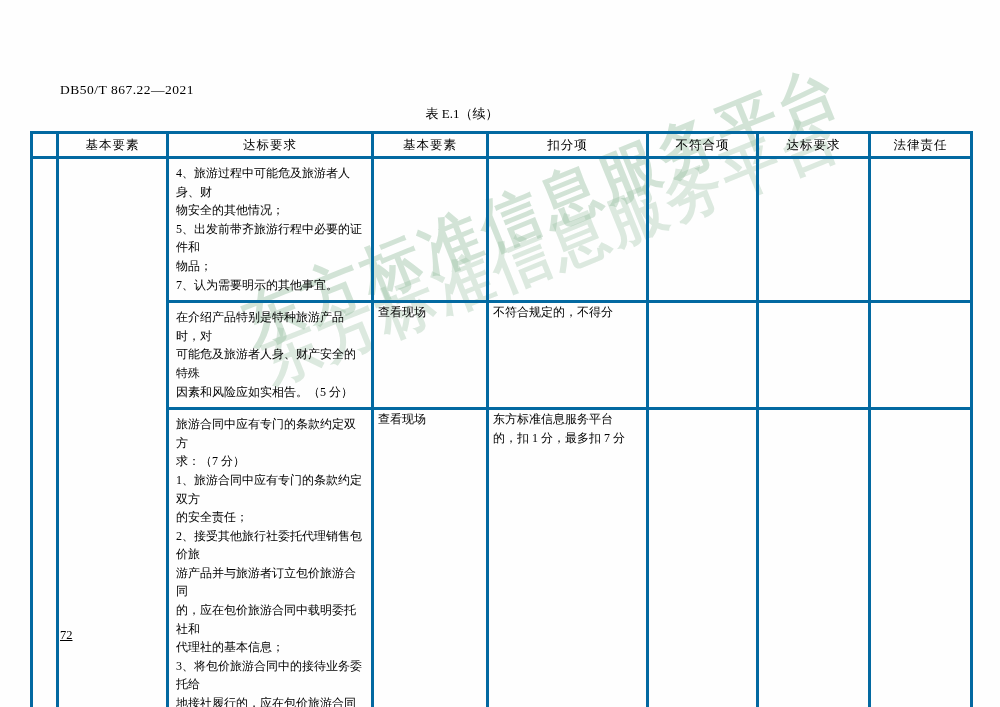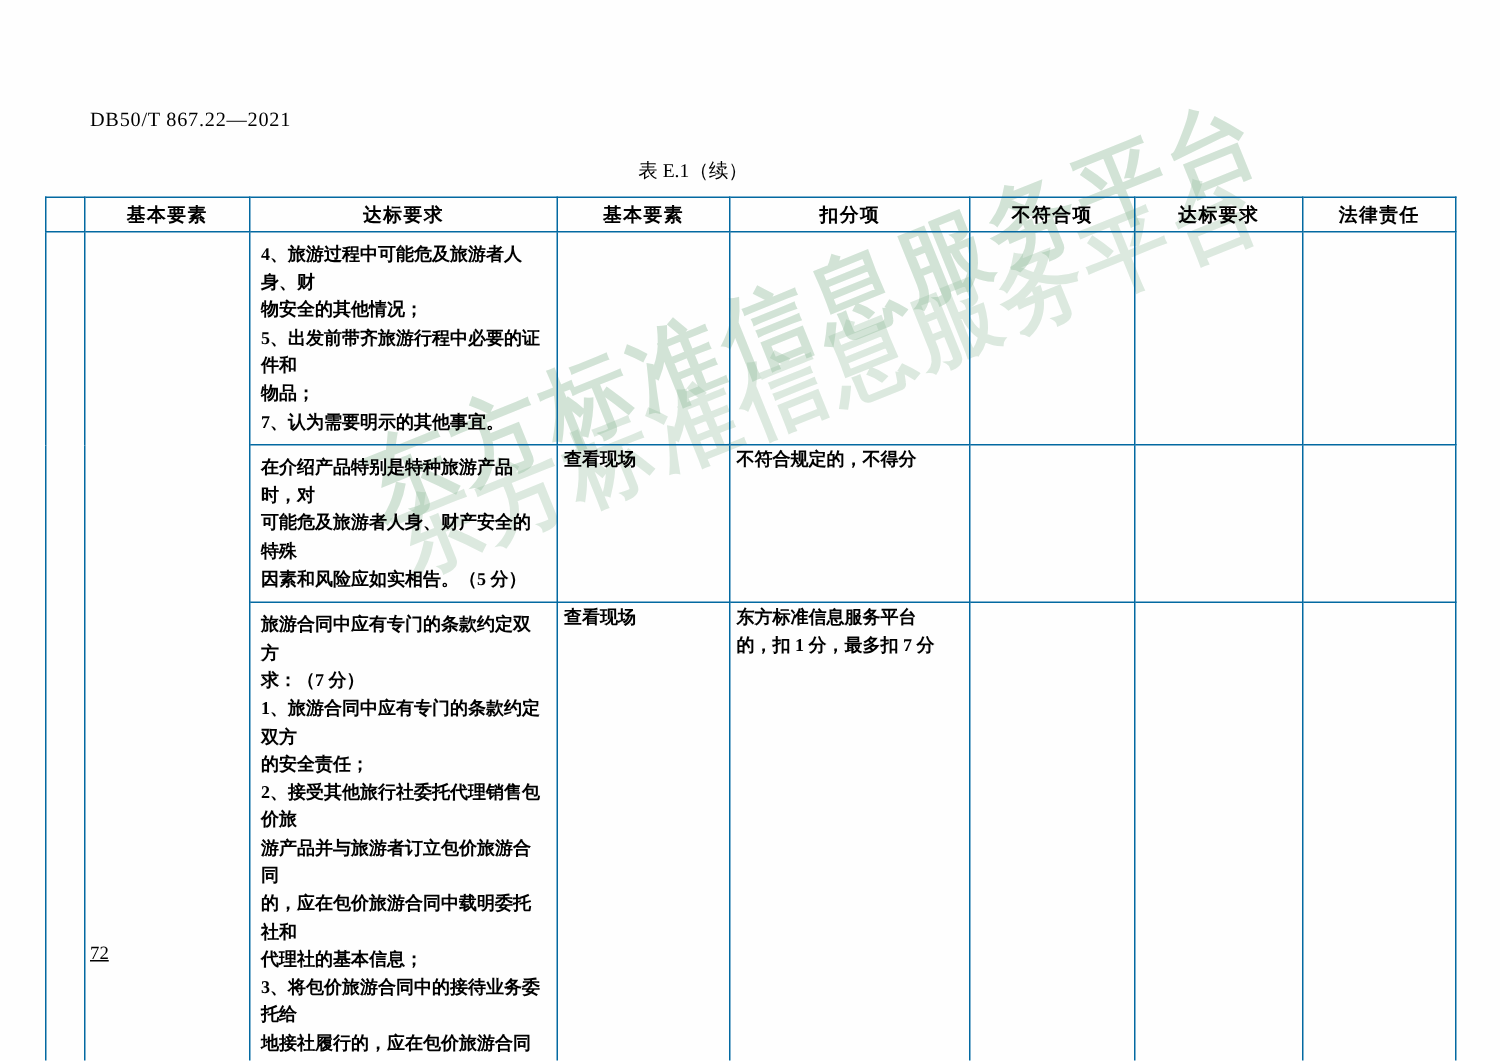--- a/index.html
+++ b/index.html
@@ -18,21 +18,21 @@
   .page {
     position: absolute;
     left: 0; top: 0;
     width: 1000px;
     height: 707px;
     background: #fefefe;
   }
   .header-code {
     position: absolute;
     left: 60px;
-    top: 72px;
+    top: 82px;
     font-size: 13.5px;
     letter-spacing: 0.5px;
     font-family: "Liberation Serif", serif;
   }
   .table-caption {
     position: absolute;
     left: 0;
     top: 105px;
     width: 924px;
     text-align: center;
@@ -40,24 +40,24 @@
   }
   table.main {
     position: absolute;
     left: 30px;
     top: 131px;
     width: 940px;
     border-collapse: collapse;
     table-layout: fixed;
   }
   table.main td, table.main th {
-    border: 1px solid #0369a1;
+    border: 3px solid #0369a1;
     vertical-align: top;
     padding: 0;
-    font-weight: bold;
+    font-weight: normal;
   }
   table.main thead td {
     text-align: center;
     vertical-align: middle;
     height: 22px;
     font-size: 12.5px;
     letter-spacing: 1px;
   }
   .cell-pad {
     padding: 5px 7px 6px 7px;

